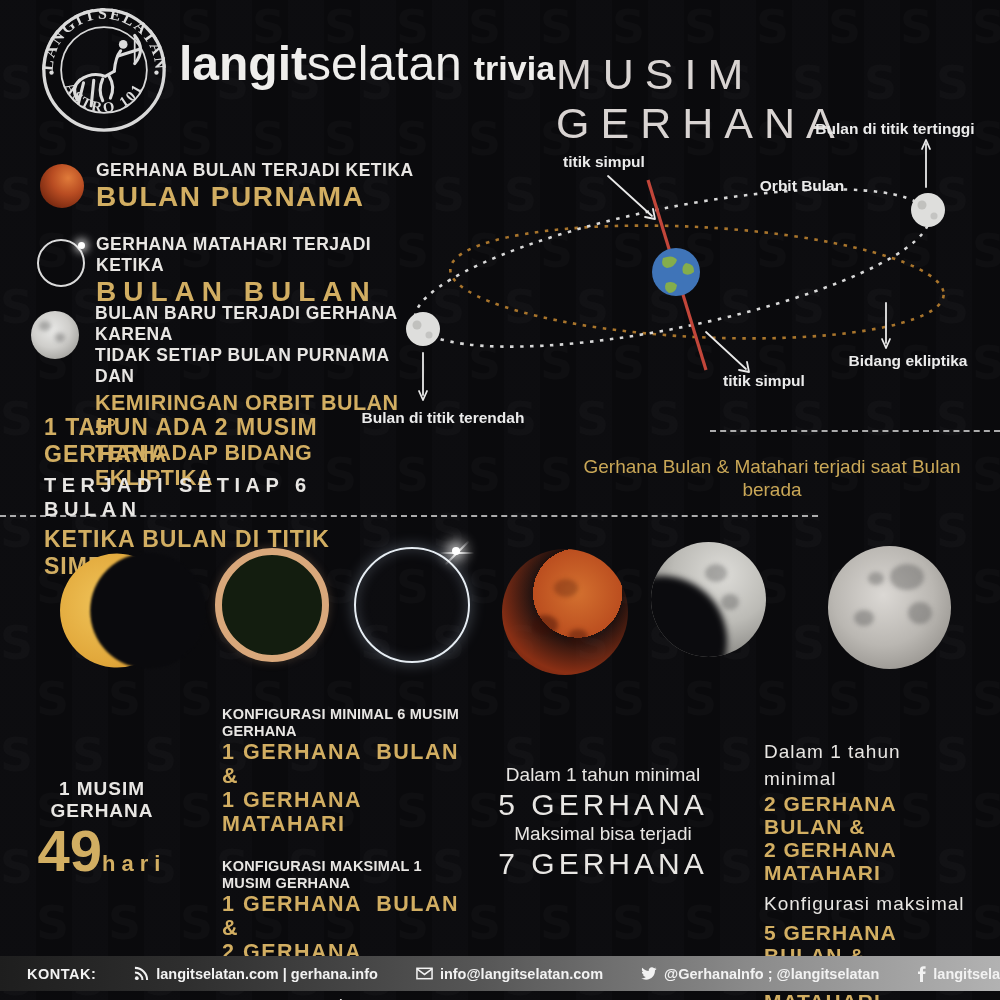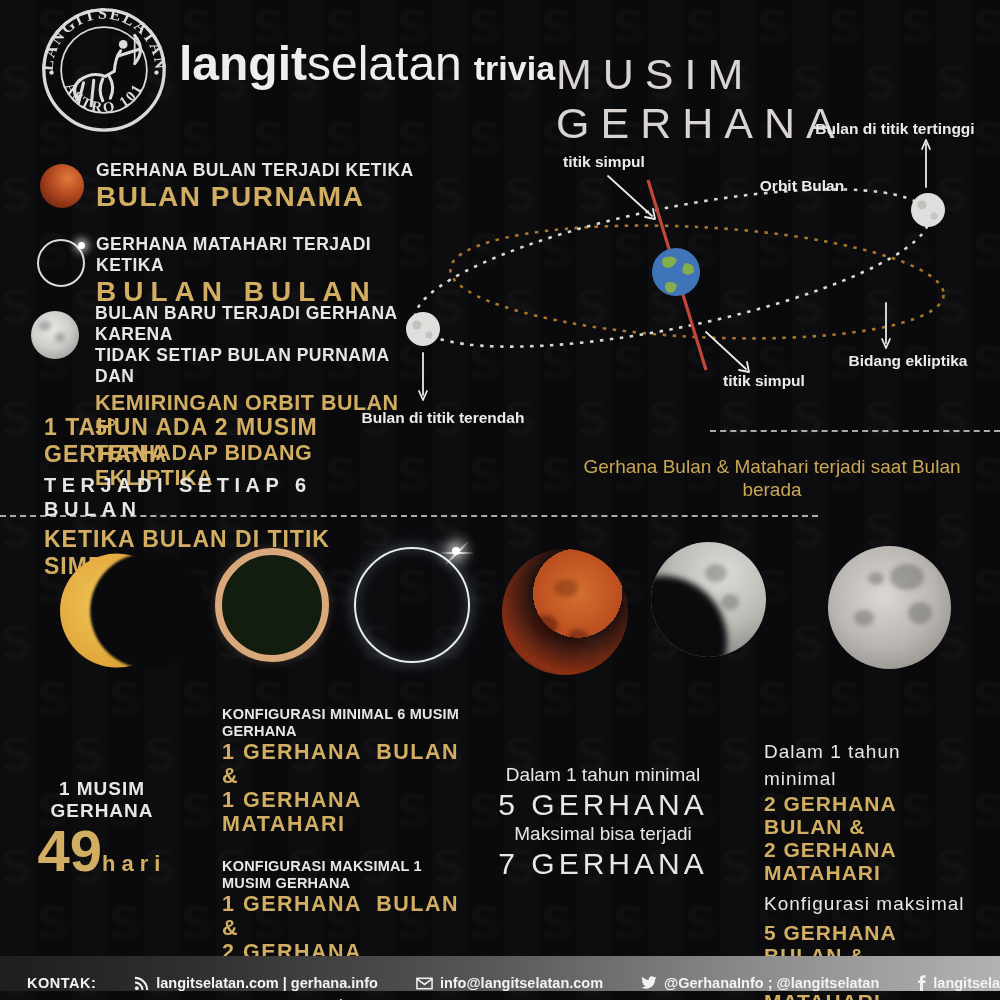--- a/index.html
+++ b/index.html
@@ -72,21 +72,21 @@
   .yearly{left:493px;top:762px;width:220px;text-align:center;color:#e8e6e3;}
   .yearly .s{font-size:19px;line-height:26px;font-weight:400;}
   .yearly .b{font-size:30px;letter-spacing:4px;line-height:33px;font-weight:400;}
   .ycfg{left:764px;top:738px;width:210px;color:#e8e6e3;}
   .ycfg .s{font-size:19px;line-height:27px;font-weight:400;letter-spacing:1px;}
   .ycfg .g{font-size:21px;font-weight:700;letter-spacing:1px;line-height:23px;}
 
   
   .footer{left:0;top:956px;width:1000px;height:35px;
     background:linear-gradient(90deg,#1e1e1e 0%,#2e2e2e 18%,#565656 48%,#8c8c8c 76%,#b2b2b2 100%);
-    display:flex;align-items:flex-end;color:#f2f2f2;font-size:14.5px;font-weight:700;z-index:3;}
+    display:flex;align-items:center;color:#f2f2f2;font-size:14.5px;font-weight:700;z-index:3;}
   .footer .k{margin-left:27px;letter-spacing:.5px;}
   .fitem{display:flex;align-items:center;gap:7px;margin-left:38px;white-space:nowrap;}
   .fitem svg{display:block;}
   text{font-family:"Liberation Sans",sans-serif;}
   .stamp-text{font-family:"Liberation Serif",serif;}
 </style>
 </head>
 <body>
 
 <div id="watermark">

